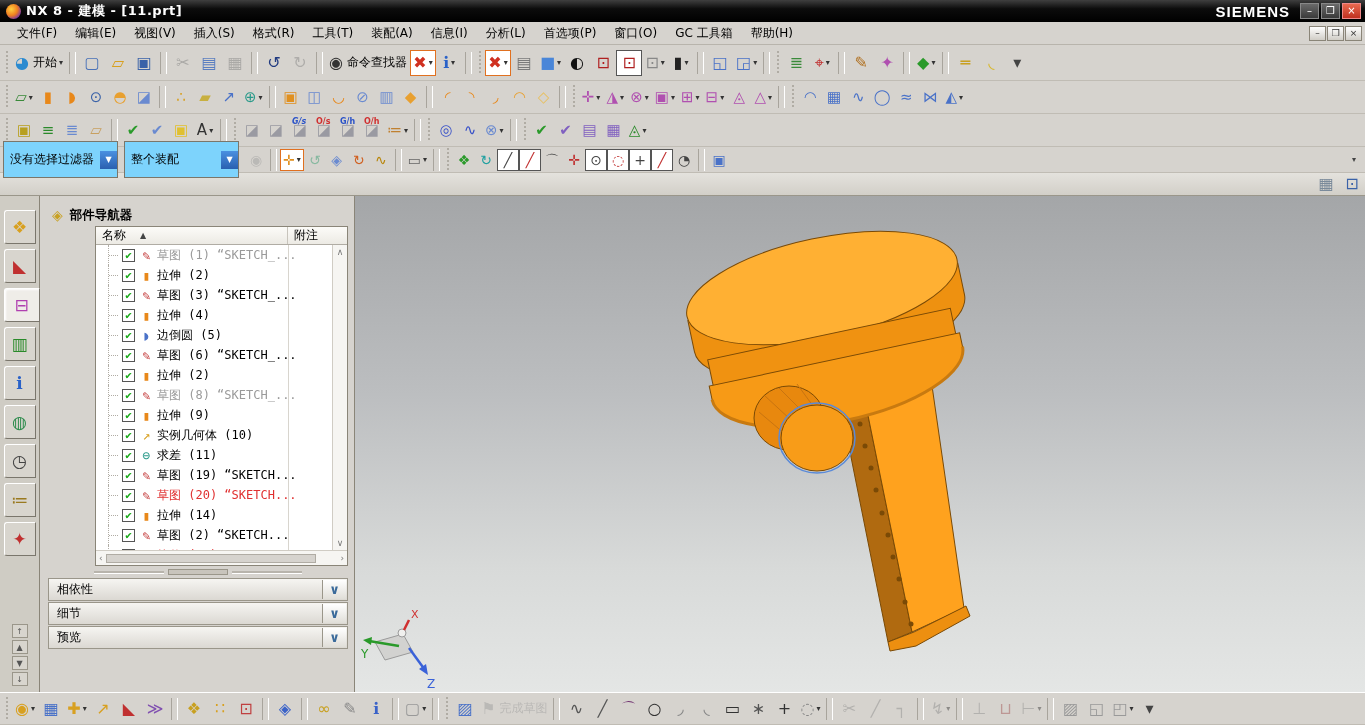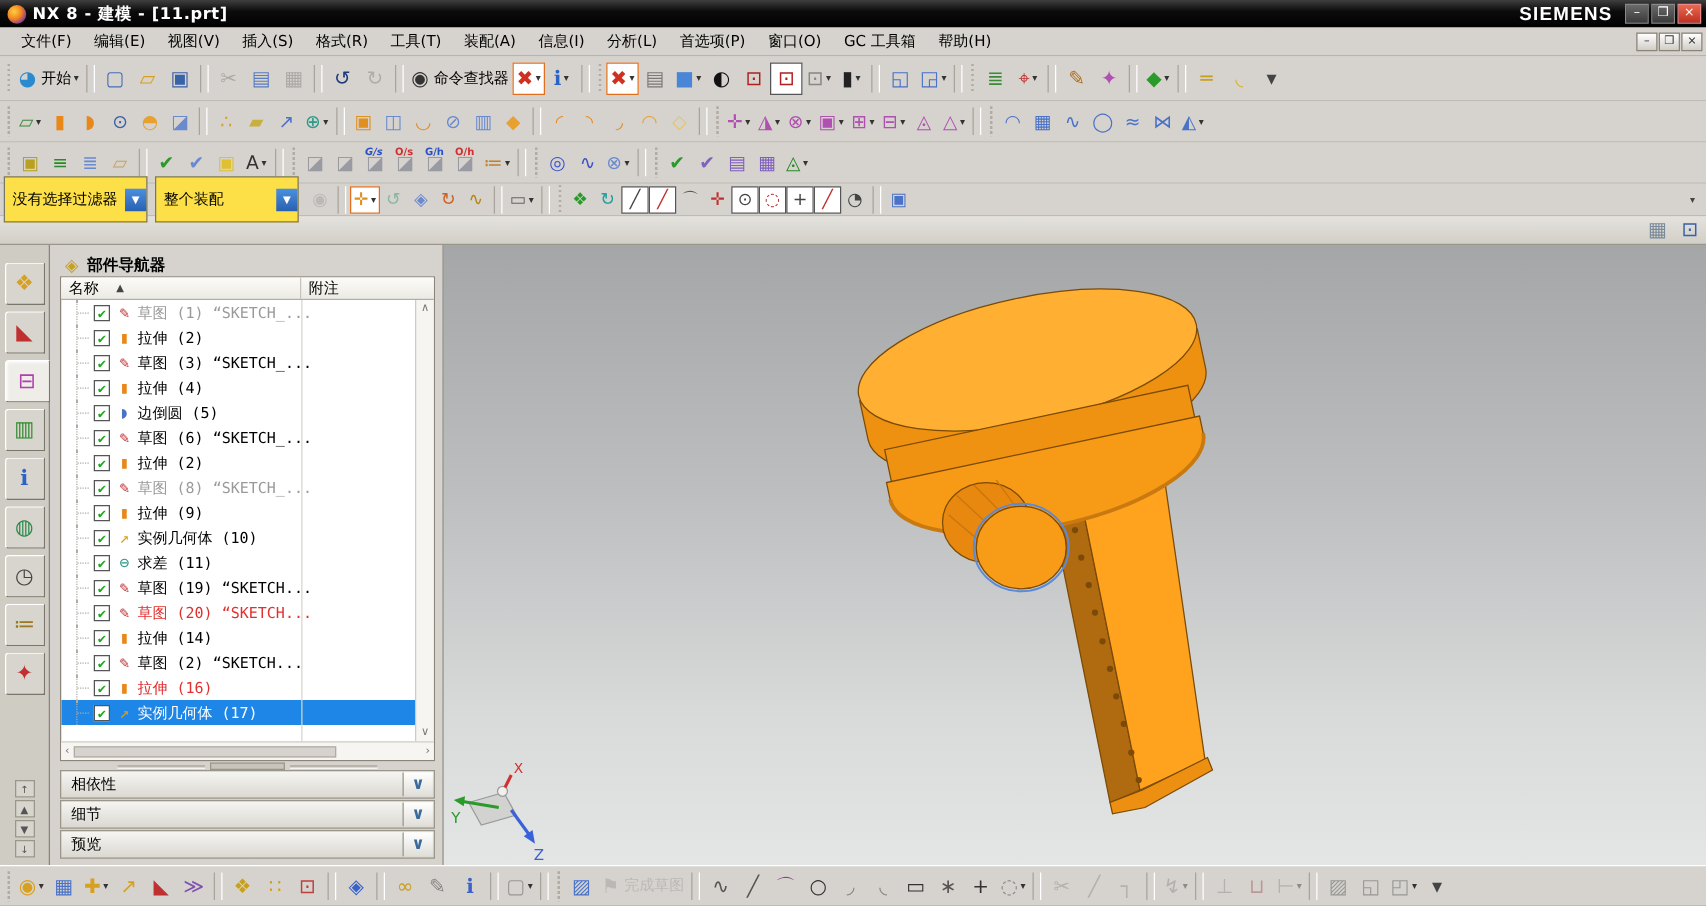--- a/index.html
+++ b/index.html
@@ -48,21 +48,21 @@
   .tbsep { width:7px; height:22px; border-left:1px solid #a8a49c; border-right:1px solid #fff;
     margin:0 3px; }
   .tbh { width:6px; height:24px; margin:0 2px;
     background:repeating-linear-gradient(180deg,#b0aca4 0 2px,transparent 2px 4px);
     background-size:2px 100%; background-repeat:no-repeat; background-position:2px 0; }
 
   
   .selbar { height:26px; display:flex; align-items:center; background:#d6d3ce;
     border-bottom:1px solid #c0bcb4; padding:0 3px; }
   .dd { display:flex; align-items:center; height:37px; border:1px solid #7a766a;
-    background:#fde047; margin-right:6px; }
+    background:#7dd3fc; margin-right:6px; }
   .dd .ddtext { padding:0 6px; white-space:nowrap; min-width:96px; }
   .dd .ddarrow { width:17px; height:18px; background:linear-gradient(#4a90e0,#2a60b0);
     color:#fff; display:flex; align-items:center; justify-content:center; font-size:8px; }
   .selbar .tb { height:22px; min-width:22px; } .selbar .tb .g { font-size:14px; }
   .ovf { margin-left:auto; }
 
   
   .promptbar { height:23px; background:linear-gradient(#e4e2dd,#d2cfc8);
     border-bottom:1px solid #9a968a; display:flex; align-items:center; }
   .promptbar .spacer { flex:1; }
@@ -79,23 +79,23 @@
   .rtab.active { background:#efede8; width:36px; margin-right:-4px; box-shadow:inset 1px 1px 2px #fff; }
   .rscroll { margin-top:auto; display:flex; flex-direction:column; gap:2px; padding-bottom:6px; }
   .rsbtn { width:16px; height:14px; border:1px solid #9a968a; background:#d8d5ce;
     font-size:8px; display:flex; align-items:center; justify-content:center; color:#555; }
 
   .navpanel { width:315px; background:#d6d3ce; display:flex; flex-direction:column;
     padding:8px 6px 4px 8px; border-right:1px solid #8a8578; }
   .navhead { display:flex; align-items:center; height:22px; font-weight:bold; font-size:12.5px; }
   .navhead .hicon { color:#c8a020; font-size:14px; margin:0 7px 0 4px; }
 
-  .tree { background:#fff; border:1px solid #8a8578; flex:0 0 auto; height:388px;
+  .tree { background:#fff; border:1px solid #8a8578; flex:0 0 auto; height:340px;
     display:flex; flex-direction:column; position:relative;
-    font-family:"DejaVu Sans Mono","Liberation Mono",monospace; font-size:12px; }
+    font-family:"DejaVu Sans Mono","Liberation Mono",monospace; font-size:12px;margin-left:47px; }
   .thead { height:18px; display:flex; background:linear-gradient(#fcfbf8,#eceae4);
     border-bottom:1px solid #b0aca4; font-family:"DejaVu Sans","Liberation Sans",sans-serif; }
   .thc1 { width:192px; display:flex; align-items:center; padding-left:6px; gap:14px;
     border-right:1px solid #c8c4bc; }
   .thc1 .sort { font-size:8px; color:#444; }
   .thc2 { flex:1; display:flex; align-items:center; padding-left:6px; }
   .tbody { flex:1; position:relative; overflow:hidden; display:flex; }
   .tcol { flex:1; position:relative; }
   .coldiv { position:absolute; left:192px; top:0; bottom:0; width:1px; background:#d8d5ce; z-index:5; }
   .trow { height:20px; display:flex; align-items:center; position:relative; padding-left:26px; }

